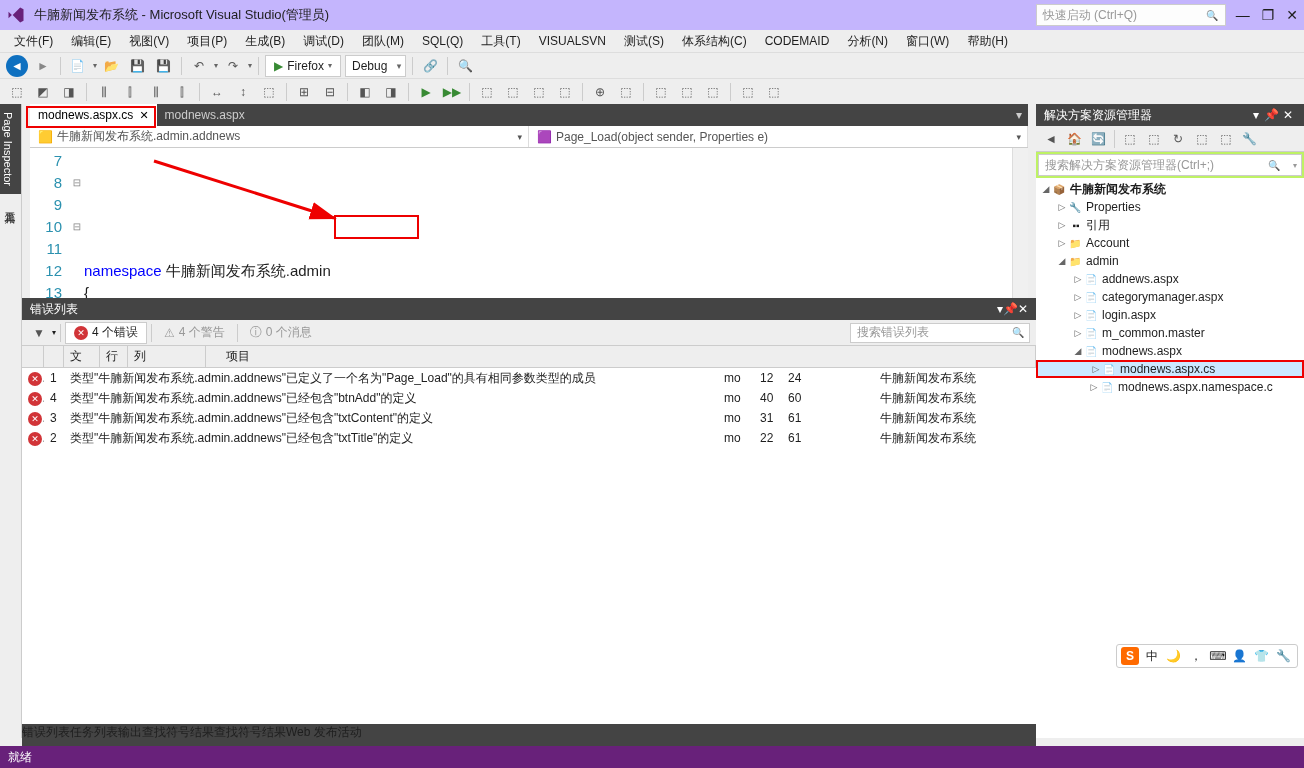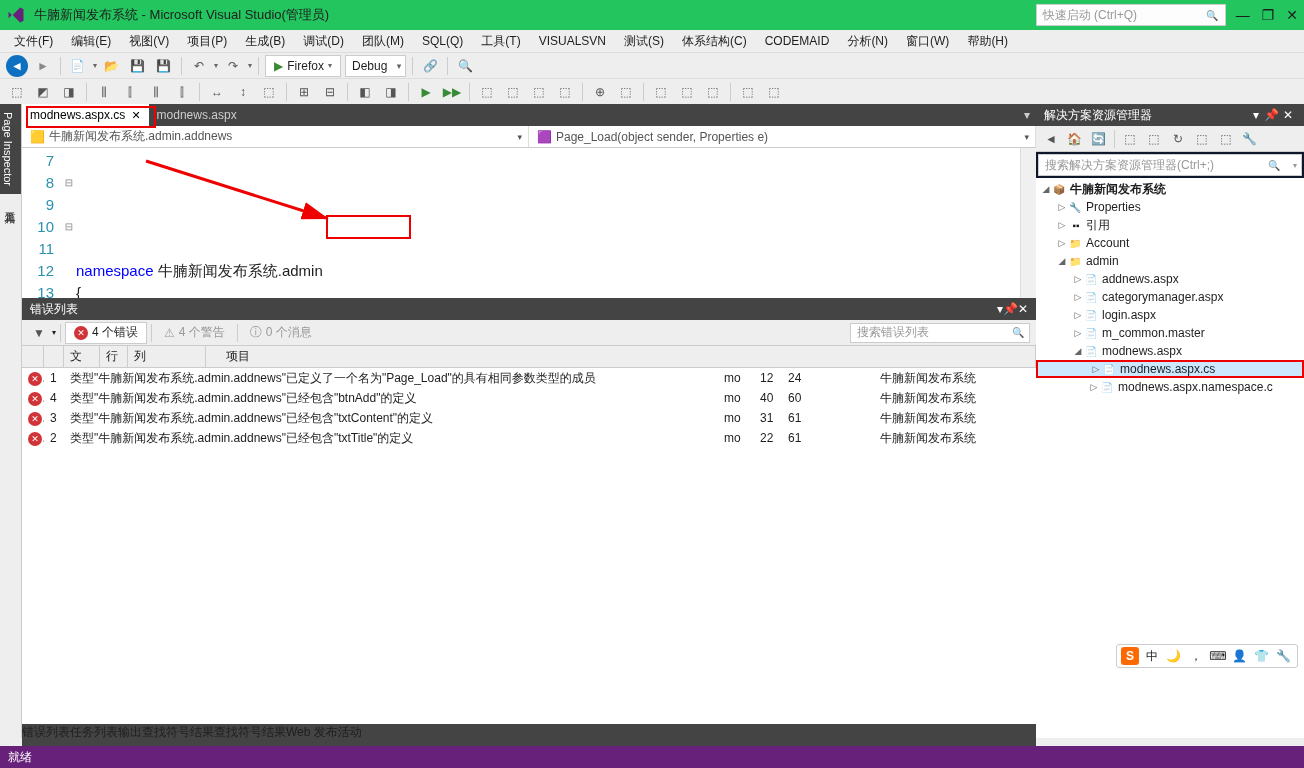--- a/index.html
+++ b/index.html
@@ -1,46 +1,46 @@
 <!DOCTYPE html>
 <html><head>
 <meta charset="utf-8">
 <style>
 * { box-sizing: border-box; margin: 0; padding: 0; font-family: "Segoe UI", "Microsoft YaHei", sans-serif; }
 body { width: 1304px; height: 768px; background: #eee; overflow: hidden; font-size: 12px; color: #1e1e1e; position: relative; }
 
 
-.titlebar { height: 30px; background: #22c55e; display: flex; align-items: center; padding: 0 6px; }
+.titlebar { height: 30px; background: #c4b5fd; display: flex; align-items: center; padding: 0 6px; }
 .vs-logo { width: 20px; height: 20px; display: inline-flex; align-items: center; justify-content: center; margin-right: 8px; }
 .title-text { flex: 1; font-size: 13px; }
 .quicklaunch { width: 190px; height: 22px; background: #fdfdfd; border: 1px solid #ccc; display: flex; align-items: center; padding: 0 6px; color: #999; margin-right: 10px; }
 .winbtns { display: flex; gap: 12px; align-items: center; font-size: 14px; }
 .winbtns span { cursor: pointer; }
 
 
 .menubar { height: 22px; display: flex; align-items: center; padding: 0 6px; gap: 2px; background: #eee; }
 .menubar span { padding: 2px 8px; cursor: pointer; }
 
 
 .toolbar { height: 26px; background: #eee; display: flex; align-items: center; padding: 0 6px; gap: 4px; border-top: 1px solid #ddd; }
 .tbtn { width: 22px; height: 22px; display: inline-flex; align-items: center; justify-content: center; color: #555; cursor: pointer; }
 .sep { width: 1px; height: 18px; background: #ccc; margin: 0 2px; }
 .firefox-btn { display: flex; align-items: center; gap: 4px; padding: 0 8px; height: 22px; border: 1px solid #ccc; background: #fff; cursor: pointer; }
 .firefox-btn .play { color: #388a34; }
 .debug-dd { height: 22px; border: 1px solid #ccc; background: #fff; padding: 0 18px 0 6px; display: flex; align-items: center; position: relative; }
 .debug-dd::after { content: "▾"; position: absolute; right: 4px; font-size: 9px; color: #666; }
 
 
-.main { display: flex; position: absolute; top: 104px; bottom: 30px; left: 0; right: 0; }
+.main { display: flex; position: absolute; top: 104px; bottom: 30px; left: 0; right: 0; gap: 8px; }
 .left-strip { width: 22px; background: #eee; display: flex; flex-direction: column; border-right: 1px solid #ccc; }
 .left-strip .tab-v { writing-mode: vertical-lr; padding: 8px 2px; font-size: 11px; background: #444; color: #fff; cursor: pointer; margin-bottom: 2px; text-align: center; }
 .left-strip .tab-v.light { background: #eee; color: #333; }
 
 .center-col { flex: 1; display: flex; flex-direction: column; min-width: 0; }
-.right-col { width: 268px; background: #0f172a; display: flex; flex-direction: column; }
+.right-col { width: 268px; background: #bef264; display: flex; flex-direction: column; }
 
 
 .editor-tabs { height: 22px; background: #444; display: flex; align-items: stretch; }
 .etab { padding: 0 8px; display: flex; align-items: center; gap: 6px; color: #ccc; cursor: pointer; font-size: 12px; }
 .etab.active { background: #fff; color: #000; }
 .etab .close { font-size: 11px; }
 .editor-tabs .spacer { flex: 1; }
 .etabs-dd { color: #ccc; padding: 0 6px; display: flex; align-items: center; }
 
 

